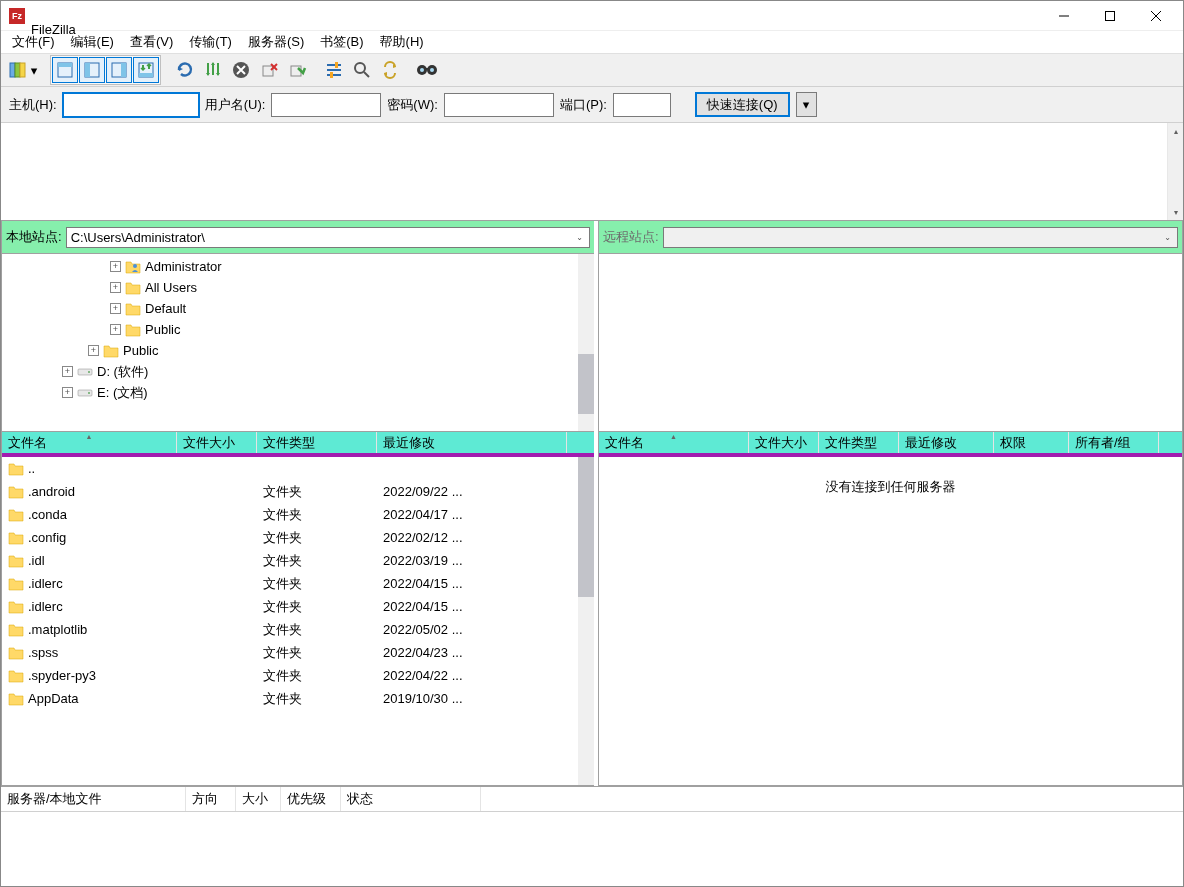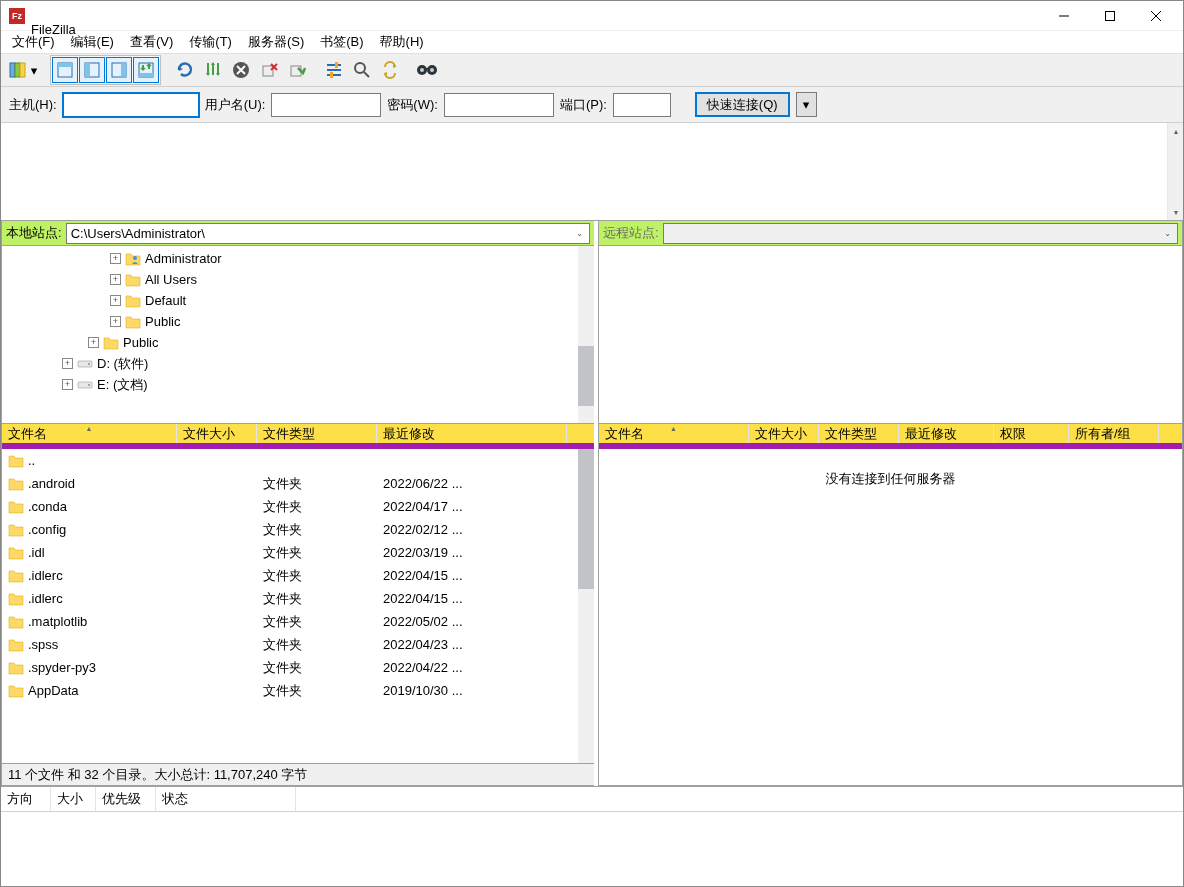--- a/index.html
+++ b/index.html
@@ -26,35 +26,35 @@
 .quickbar .port { width: 58px; }
 .quick-btn { height: 25px; padding: 0 10px; border: 2px solid #0078d7; background: #e1e1e1; cursor: default; }
 .quick-drop { width: 21px; height: 25px; border: 1px solid #7a7a7a; background: #e1e1e1; display: flex; align-items: center; justify-content: center; }
 .log-area { height: 98px; background: #fff; border-bottom: 1px solid #a0a0a0; position: relative; }
 .scrollbar-v { position: absolute; right: 0; top: 0; bottom: 0; width: 16px; background: #f0f0f0; border-left: 1px solid #e8e8e8; }
 .scroll-arrow { width: 16px; height: 16px; display: flex; align-items: center; justify-content: center; color: #606060; font-size: 8px; }
 .main-split { flex: 1; display: flex; min-height: 0; }
 .panel { display: flex; flex-direction: column; border: 1px solid #a0a0a0; border-top: none; }
 .panel.left { width: 593px; border-right: none; }
 .panel.right { flex: 1; margin-left: 4px; }
-.site-row { height: 25px; display: flex; align-items: center; padding: 0 4px; border-bottom: 1px solid #a0a0a0; gap: 4px; background: #bef264; }
+.site-row { height: 33px; display: flex; align-items: center; padding: 0 4px; border-bottom: 1px solid #a0a0a0; gap: 4px; background: #86efac; }
 .site-row label { white-space: nowrap; }
 .site-combo { flex: 1; height: 21px; border: 1px solid #7a7a7a; background: #fff; display: flex; align-items: center; padding: 0 4px; position: relative; }
 .combo-arrow { position: absolute; right: 2px; width: 15px; height: 17px; display: flex; align-items: center; justify-content: center; color: #505050; font-size: 8px; }
 .tree-area { height: 178px; overflow: hidden; position: relative; border-bottom: 1px solid #a0a0a0; }
 .tree { padding: 2px 0; font-size: 13px; }
 .tree-row { height: 21px; display: flex; align-items: center; white-space: nowrap; }
 .tree-indent { display: inline-block; height: 100%; }
 .tree-exp { width: 11px; height: 11px; border: 1px solid #888; display: inline-flex; align-items: center; justify-content: center; font-size: 9px; line-height: 1; margin-right: 4px; color: #555; }
 .tree-icon { width: 16px; height: 14px; margin-right: 4px; display: inline-flex; }
 .folder-svg { fill: #ffd968; stroke: #d9a500; stroke-width: 0.5; }
 .disk-svg { fill: #e8e8e8; stroke: #888; stroke-width: 0.5; }
 .scrollbar-track { position: absolute; right: 0; top: 0; bottom: 0; width: 16px; background: #f0f0f0; }
 .scroll-thumb { position: absolute; right: 0; width: 16px; background: #c2c3c9; }
-.list-header { height: 25px; display: flex; align-items: center; border-bottom: 6px solid #a21caf; background: #fde047; text-align: center; }
+.list-header { height: 25px; display: flex; align-items: center; border-bottom: 4px solid #a21caf; background: #5eead4; text-align: center; }
 .list-col { height: 100%; display: flex; align-items: center; padding: 0 6px; border-right: 1px solid #e4e4e4; position: relative; white-space: nowrap; }
 .sort-ind { position: absolute; left: 50%; top: 1px; transform: translateX(-50%); font-size: 7px; color: #666; }
 .file-list { flex: 1; overflow: hidden; position: relative; }
 .file-row { height: 23px; display: flex; align-items: center; }
 .file-cell { padding: 0 6px; white-space: nowrap; overflow: hidden; display: flex; align-items: center; }
 .status-row { height: 22px; display: flex; align-items: center; padding: 0 6px; border-top: 1px solid #a0a0a0; background: #f0f0f0; }
 .no-connect { flex: 1; display: flex; align-items: center; justify-content: center; color: #000; }
 .queue-area { height: 100px; border-top: 1px solid #a0a0a0; display: flex; flex-direction: column; }
 .queue-header { height: 25px; display: flex; align-items: center; background: #fff; border-bottom: 1px solid #d0d0d0; }
 .disabled { color: #6d6d6d; }
@@ -344,21 +344,21 @@
             <div class="file-cell" style="width:175px">
               <span class="tree-icon">
                 <svg width="16" height="14" viewBox="0 0 16 14">
                   <path class="folder-svg" d="M1 3 L1 13 L15 13 L15 4 L7 4 L6 2 L1 2 Z"></path>
                 </svg>
               </span>
               <span>.android</span>
             </div>
             <div class="file-cell" style="width:80px"></div>
             <div class="file-cell" style="width:120px">文件夹</div>
-            <div class="file-cell" style="width:190px">2022/06/22 ...</div>
+            <div class="file-cell" style="width:190px">2022/09/22 ...</div>
           </div>
           <div class="file-row">
             <div class="file-cell" style="width:175px">
               <span class="tree-icon">
                 <svg width="16" height="14" viewBox="0 0 16 14">
                   <path class="folder-svg" d="M1 3 L1 13 L15 13 L15 4 L7 4 L6 2 L1 2 Z"></path>
                 </svg>
               </span>
               <span>.conda</span>
             </div>
@@ -468,21 +468,20 @@
             </div>
             <div class="file-cell" style="width:80px"></div>
             <div class="file-cell" style="width:120px">文件夹</div>
             <div class="file-cell" style="width:190px">2019/10/30 ...</div>
           </div>
         </div>
       <div class="scrollbar-track">
           <div class="scroll-thumb" style="top:0;height:140px"></div>
         </div>
     </div>
-    <div class="status-row">11 个文件 和 32 个目录。大小总计: 11,707,240 字节</div>
   </div>
 
   <div class="panel right">
     <div class="site-row">
       <label class="disabled">远程站点:</label>
       <div class="site-combo" style="background:#f0f0f0">
         <div class="combo-arrow">⌄</div>
       </div>
     </div>
     <div class="tree-area"></div>
@@ -508,20 +507,23 @@
         </div>
       </div>
     <div class="file-list">
       <div class="no-connect" style="height:60px">没有连接到任何服务器</div>
     </div>
   </div>
 </div>
 
 <div class="queue-area">
   <div class="queue-header" id="queue-cols">
+      <div class="list-col" style="width: 185px;">
+        <span>服务器/本地文件</span>
+      </div>
       <div class="list-col" style="width: 50px;">
         <span>方向</span>
       </div>
       <div class="list-col" style="width: 45px;">
         <span>大小</span>
       </div>
       <div class="list-col" style="width: 60px;">
         <span>优先级</span>
       </div>
       <div class="list-col" style="width: 140px;">

